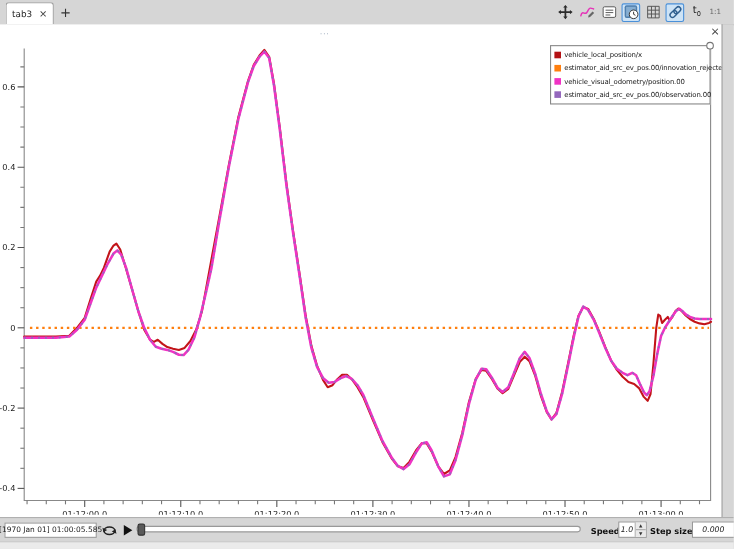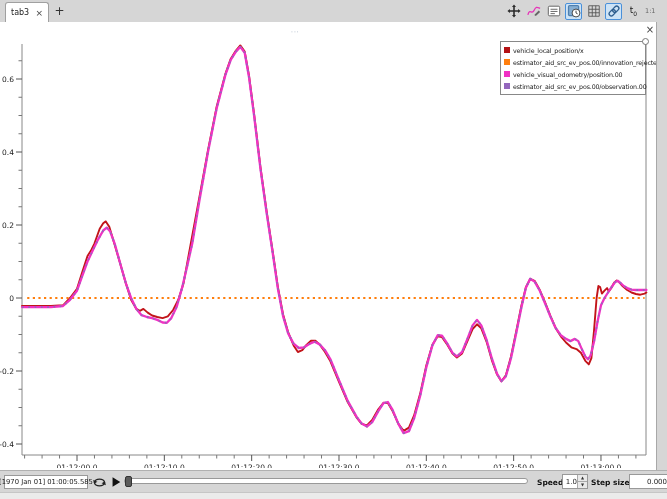--- a/index.html
+++ b/index.html
@@ -40,21 +40,21 @@
   
   .playbar{position:absolute;left:0;top:470px;width:667px;height:22px;background:#d6d6d6;border-top:1px solid #b0b0b0;box-sizing:border-box;}
   .timebox{position:absolute;left:4px;top:4px;width:84px;height:14px;background:#fff;border:1px solid #999;box-sizing:border-box;
            font-size:6.8px;color:#222;display:flex;align-items:center;justify-content:center;white-space:nowrap;}
   .loopbtn{position:absolute;left:92px;top:4px;width:15px;height:15px;}
   .playbtn{position:absolute;left:110px;top:5px;width:12px;height:12px;}
   .slider{position:absolute;left:124px;top:478px;width:404px;height:6px;background:#fff;border:1px solid #999;border-radius:3px;box-sizing:border-box;}
   .slider-handle{position:absolute;left:0px;top:-3px;width:7px;height:11px;background:#5a5a5a;border:1px solid #333;border-radius:2px;box-sizing:border-box;}
   .pb-label{position:absolute;top:478px;font-size:7.5px;font-weight:bold;color:#111;}
   .spin{position:absolute;top:474px;height:15px;background:#fff;border:1px solid #999;box-sizing:border-box;display:flex;}
-  .spin input{border:none;outline:none;flex:1;min-width:0;font-size:7px;font-family:inherit;color:#222;text-align:right;padding:0;background:transparent;}
+  .spin input{border:none;outline:none;flex:1;min-width:0;font-size:7px;font-family:inherit;color:#222;text-align:center;padding:0;background:transparent;font-style:italic;}
   .spin-arrows{width:9px;border-left:1px solid #aaa;display:flex;flex-direction:column;}
   .spin-arrows div{flex:1;background:#e9e9e9;font-size:4px;color:#333;text-align:center;line-height:6px;}
   .spin-arrows div+div{border-top:1px solid #aaa;}
   .statusstrip{position:absolute;left:0;top:492px;width:667px;height:7px;background:#ebebeb;border-top:1px solid #c6c6c6;box-sizing:border-box;}
 </style>
 </head>
 <body>
 
 <div class="tabbar">
   <div class="tab">

